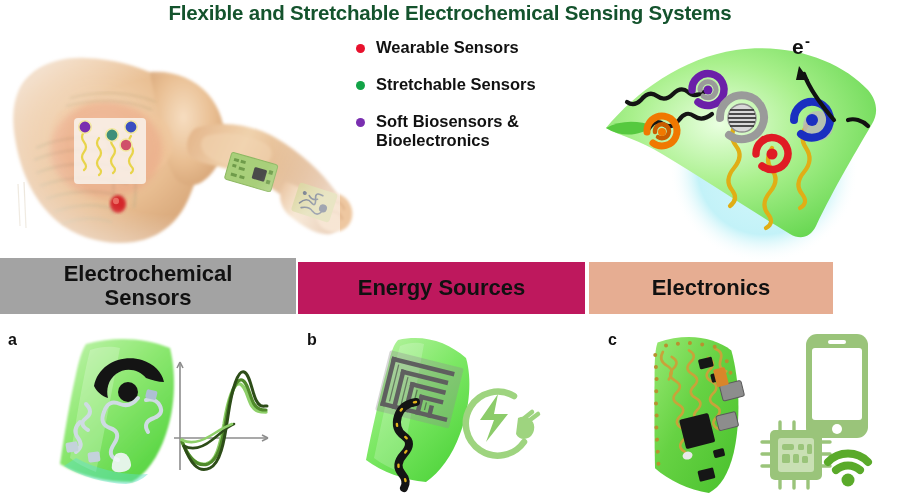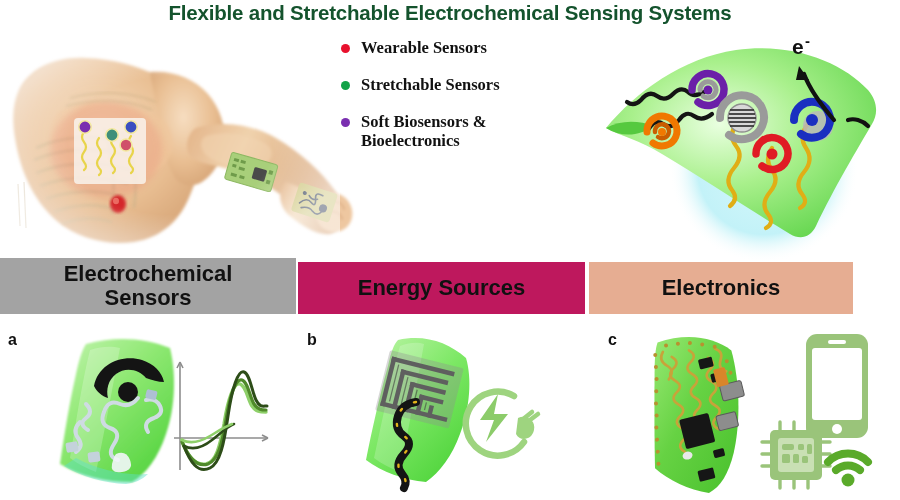--- a/index.html
+++ b/index.html
@@ -6,33 +6,33 @@
   body{width:900px;height:500px;position:relative;overflow:hidden;
        font-family:"Liberation Sans","DejaVu Sans",sans-serif;}
   .fig{position:absolute;left:0;top:0;width:900px;height:500px;background:#fff;}
 
   
   .title{position:absolute;left:0;top:1px;width:900px;text-align:center;
          font-size:20.5px;font-weight:bold;color:#14532d;letter-spacing:-0.2px;
          font-family:"Liberation Sans","DejaVu Sans",sans-serif;}
 
   
-  .legend{position:absolute;left:341px;top:38px;width:250px;font-family:Liberation Serif, serif;}
+  .legend{position:absolute;left:356px;top:38px;width:250px;}
   .legend-row{display:flex;align-items:flex-start;margin-bottom:17px;}
   .legend-dot{width:9px;height:9px;border-radius:50%;margin-top:6px;
               margin-right:11px;flex:0 0 auto;}
   .legend-label{font-size:16.5px;font-weight:bold;color:#111;line-height:1.20;}
 
   
   .banner{position:absolute;height:56px;display:flex;align-items:center;
           justify-content:center;text-align:center;color:#111;font-weight:bold;
           line-height:1.08;}
   #banner-0{left:0px;  top:258px;width:296px;font-size:22px;}
   #banner-1{left:298px;top:262px;width:287px;font-size:22px;height:52px;}
-  #banner-2{left:589px;top:262px;width:264px;font-size:22px;height:52px;}
+  #banner-2{left:589px;top:262px;width:244px;font-size:22px;height:52px;}
 
   .panel-letter{position:absolute;font-size:16px;font-weight:bold;color:#111;}
   #letter-0{left:8px;top:331px;}
   #letter-1{left:307px;top:331px;}
   #letter-2{left:608px;top:331px;}
 
   svg{display:block;overflow:visible;}
   .abs{position:absolute;}
 </style>
 </head>

